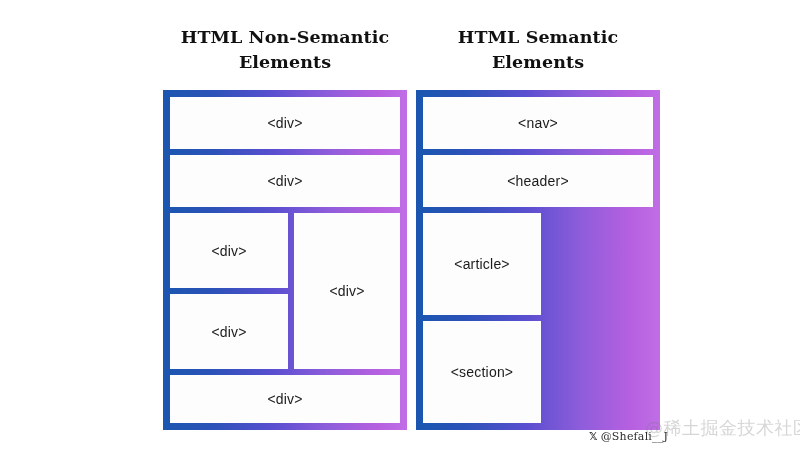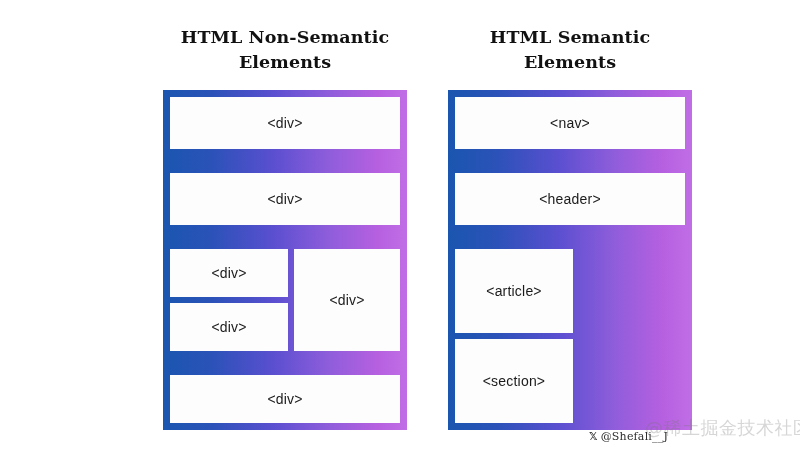--- a/index.html
+++ b/index.html
@@ -20,21 +20,21 @@
     width: 800px;
     height: 406px;
   }
 
   
   .panel {
     position: absolute;
     top: 0;
   }
   #panel-left  { left: 143px; width: 284px; }
-  #panel-right { left: 428px; width: 284px; }
+  #panel-right { left: 396px; width: 284px; }
 
   .panel-title {
     text-align: center;
     font-family: "DejaVu Serif", "Liberation Serif", serif;
     font-weight: 700;
     font-size: 17.5px;
     line-height: 25px;
     color: #111111;
     letter-spacing: .1px;
     padding-top: 25px;
@@ -46,21 +46,21 @@
     position: absolute;
     top: 90px;
     left: 20px;
     width: 244px;
     height: 340px;
     background: linear-gradient(90deg, #1a56b0 0%, #2b52b8 20%, #5a4fd0 45%, #8f5ddb 68%, #b660e0 88%, #c06ee6 100%);
     box-sizing: border-box;
     padding: 7px;
     display: flex;
     flex-direction: column;
-    gap: 24px;
+    gap: 6px;
   }
 
   .cell {
     background: #fdfdfd;
     display: flex;
     align-items: center;
     justify-content: center;
     box-sizing: border-box;
   }
 

